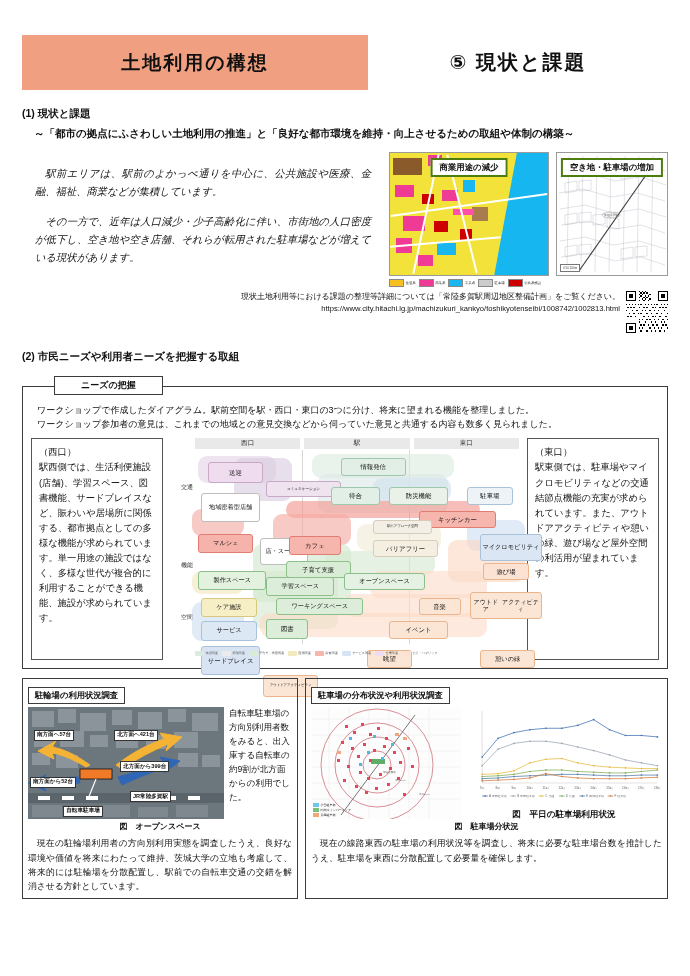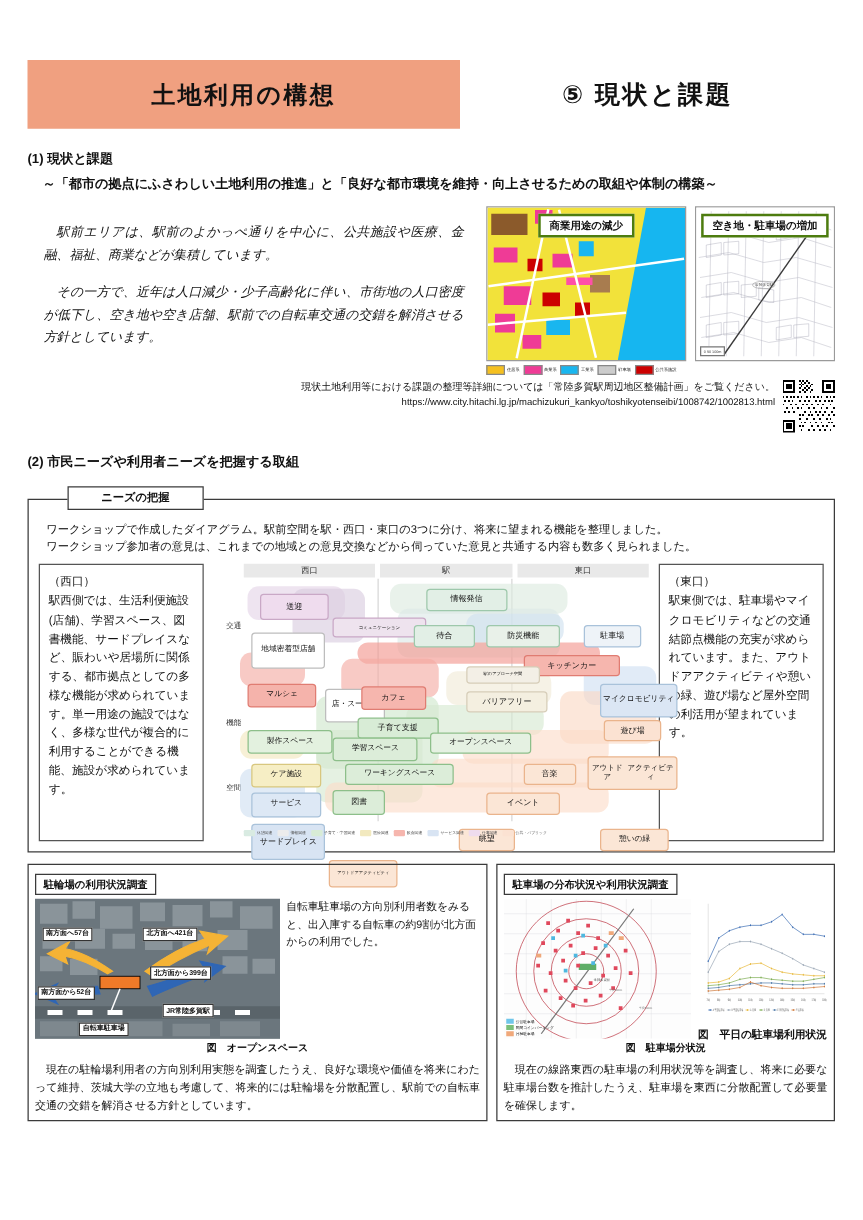--- a/index.html
+++ b/index.html
@@ -4,21 +4,21 @@
 <style>
   html,body{margin:0;padding:0;}
   body{
     width:690px;height:976px;
     background:#ffffff;
     font-family:"Liberation Sans","DejaVu Sans",sans-serif;
     color:#111;
     position:relative;
     overflow:hidden;
   }
-  .page{position:relative;width:690px;height:976px;box-sizing:border-box;padding:16px 22px;}
+  .page{position:relative;width:690px;height:976px;box-sizing:border-box;padding:3px 22px;}
 
   
   .header{display:flex;align-items:flex-start;padding-top:32px;}
   .title-box{
     width:346px;height:55px;background:#f0a080;
     display:flex;align-items:center;justify-content:center;
   }
   .title-box span{font-size:19px;font-weight:700;letter-spacing:2px;color:#111;}
   .header-right{flex:1;display:flex;align-items:center;justify-content:center;height:55px;}
   .header-right span{font-size:20px;font-weight:700;letter-spacing:2px;}
@@ -97,21 +97,21 @@
   .node span{display:block;}
   .dg-legend{position:absolute;left:26px;right:0;bottom:0;height:14px;
     display:flex;align-items:center;gap:4px;}
   .dg-legend .lg{display:flex;align-items:center;gap:1.5px;}
   .dg-legend .sw{width:9px;height:5px;border-radius:1px;}
   .dg-legend .lb{font-size:3.1px;color:#555;white-space:nowrap;}
 
   
   .bottom{display:flex;gap:7px;margin-top:9px;}
   .bp{border:1px solid #3b3b3b;box-sizing:border-box;position:relative;padding:5px;}
-  .bp-left{width:368px;}
+  .bp-left{width:276px;}
   .bp-right{flex:1;}
   .bp-tab{
     display:inline-block;background:#fff;border:1px solid #3b3b3b;
     font-size:8.3px;font-weight:700;padding:2px 6px;margin-bottom:3px;
   }
   .bp-body{display:flex;gap:5px;}
   .aerial{width:196px;height:112px;position:relative;background:#6f7a80;overflow:hidden;}
   .aerial .lbl{position:absolute;background:#fff;border:0.6px solid #333;
     font-size:5.6px;font-weight:700;padding:0.5px 2px;white-space:nowrap;}
   .bp-note{flex:1;font-size:8.6px;line-height:1.62;}
@@ -138,21 +138,21 @@
       <span>⑤ 現状と課題</span>
     </div>
   </div>
 
   <div class="sec-head">(1) 現状と課題</div>
   <div class="sec-sub">～「都市の拠点にふさわしい土地利用の推進」と「良好な都市環境を維持・向上させるための取組や体制の構築～</div>
 
   <div class="body-row">
     <div class="body-text">
       <p>駅前エリアは、駅前のよかっぺ通りを中心に、公共施設や医療、金融、福祉、商業などが集積しています。</p>
-      <p>その一方で、近年は人口減少・少子高齢化に伴い、市街地の人口密度が低下し、空き地や空き店舗、駅前での自転車交通の交錯を解消させる方針としています。</p>
+      <p>その一方で、近年は人口減少・少子高齢化に伴い、市街地の人口密度が低下し、空き地や空き店舗、それらが転用された駐車場などが増えている現状があります。</p>
     </div>
 
     <div class="maps">
 
       <div class="map-card map-a">
         <div class="map-frame">
           <div class="map-cap">商業用途の減少</div>
           <div class="luse">
             <div class="water"></div>
             <i style="left:2%;top:4%;width:18%;height:14%;background:#8b5a2b;"></i>

